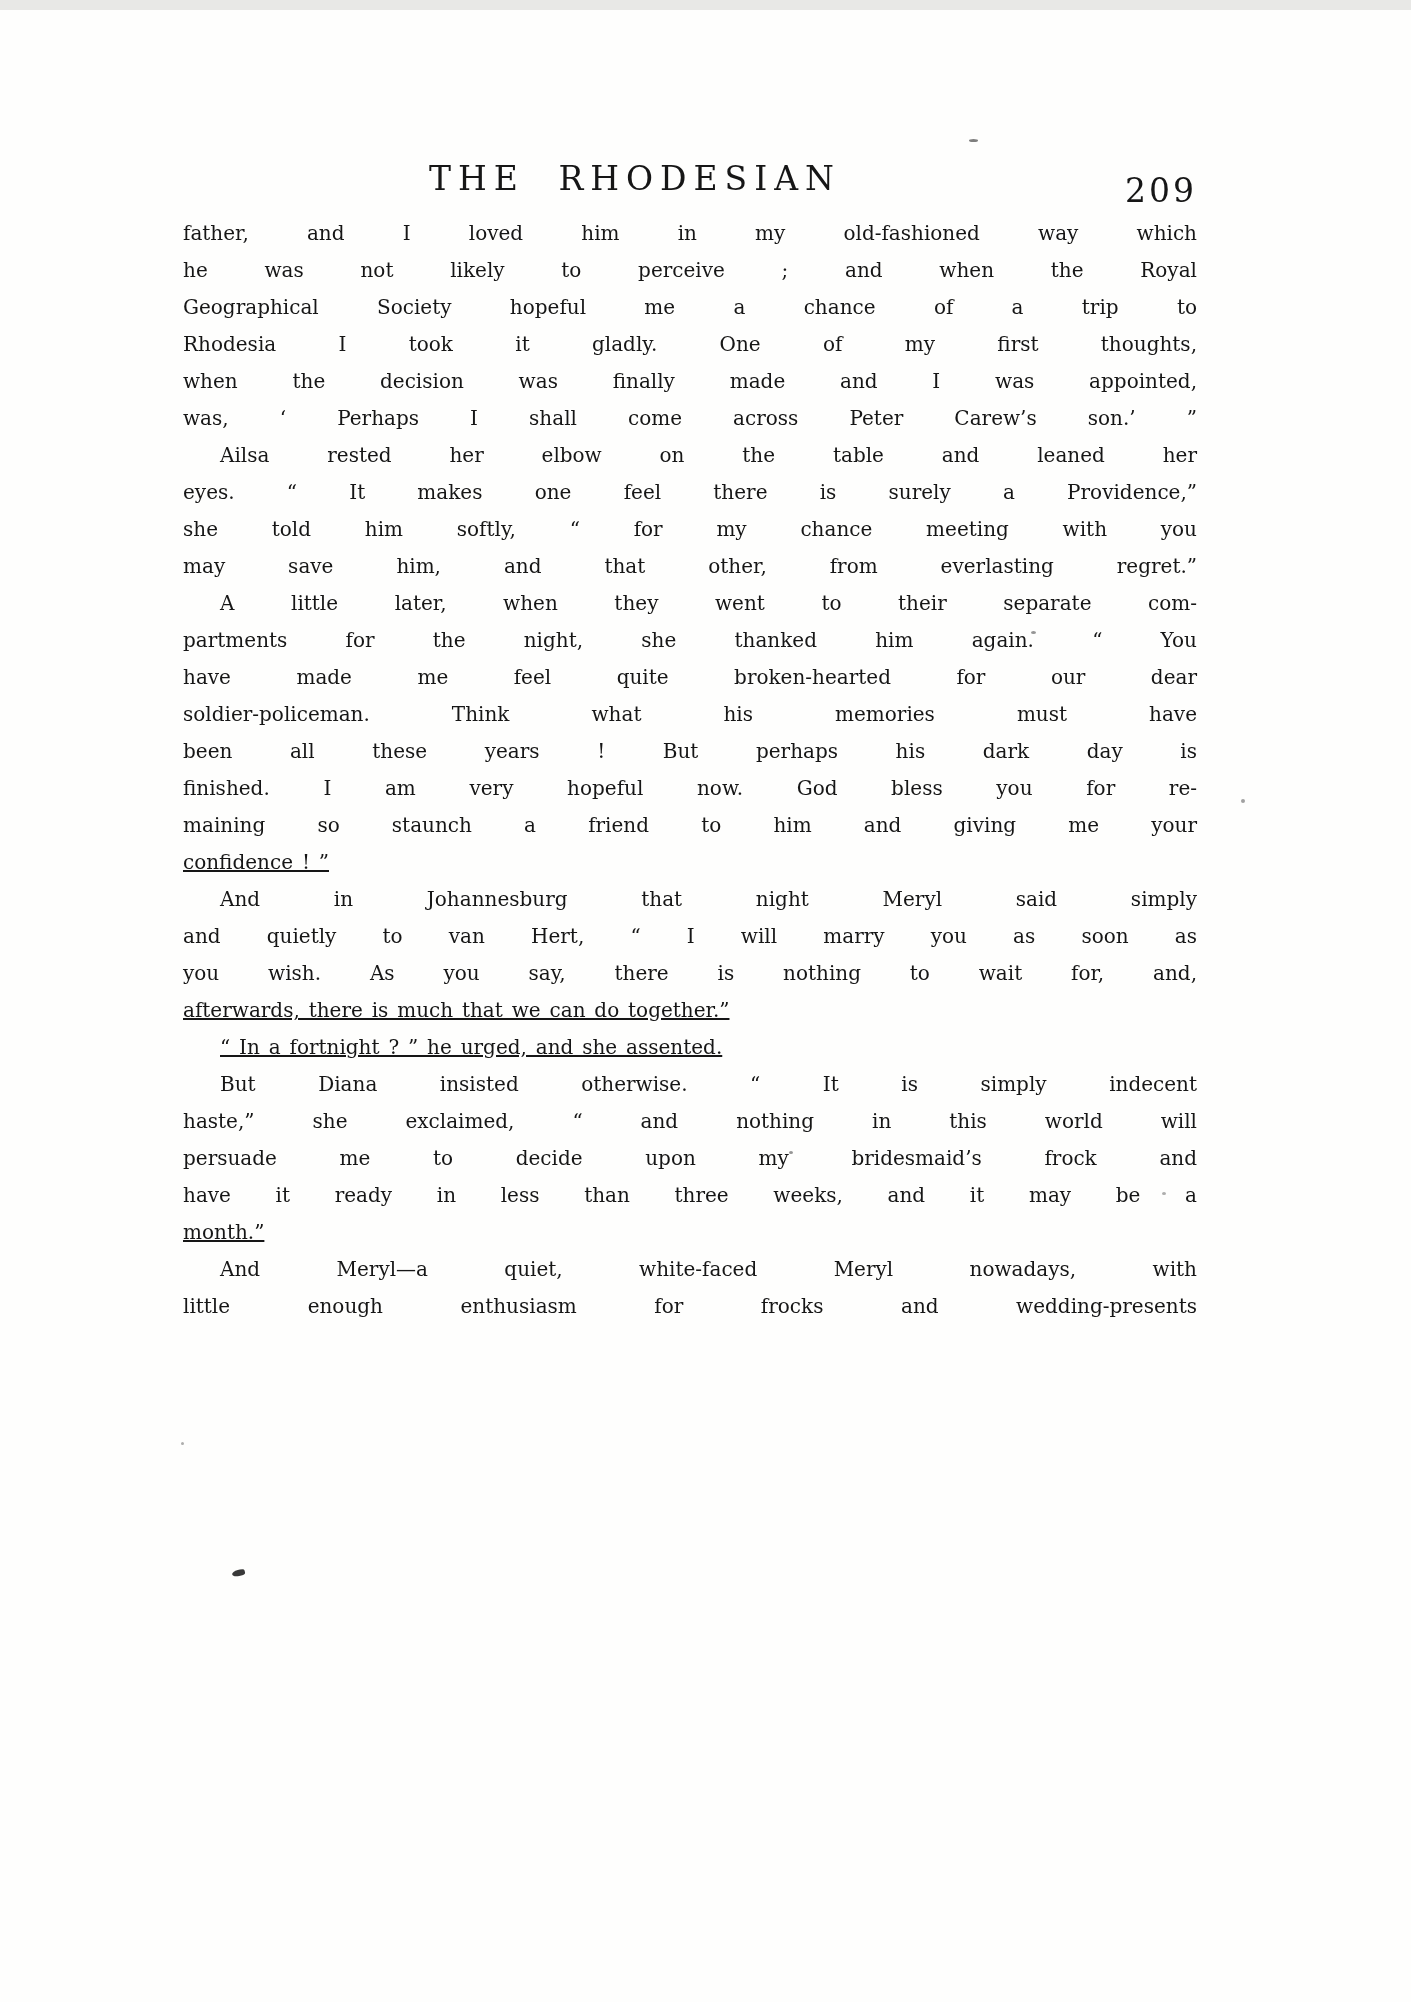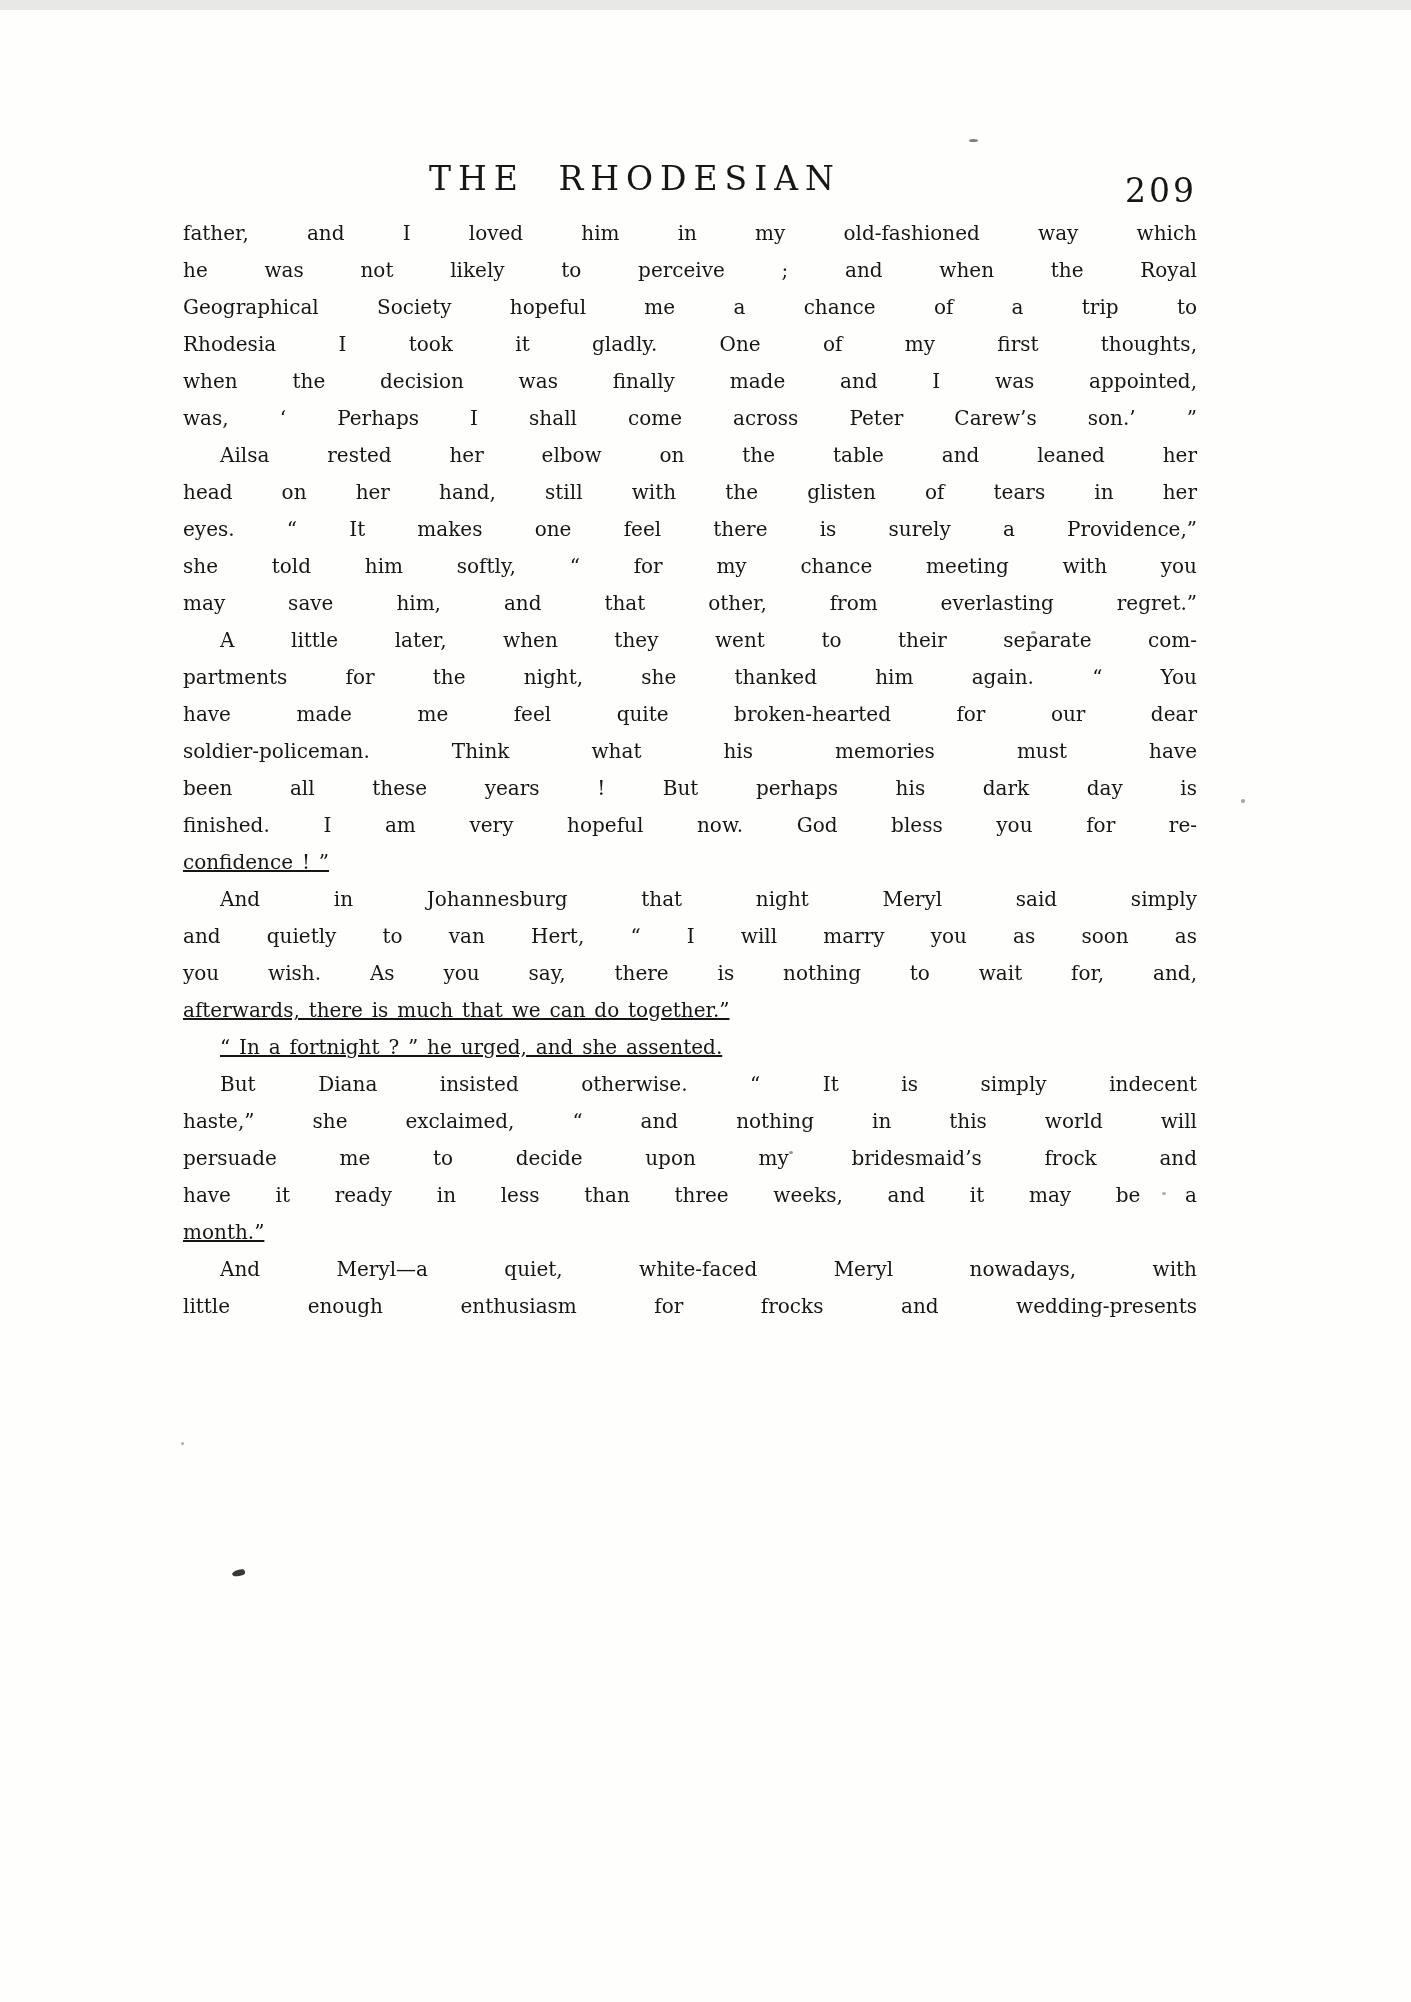--- a/index.html
+++ b/index.html
@@ -72,30 +72,30 @@
       <div class="page-number">209</div>
     </div>
     <div class="text-block">
         <div class="line">father, and I loved him in my old-fashioned way which</div>
         <div class="line">he was not likely to perceive ; and when the Royal</div>
         <div class="line">Geographical Society hopeful me a chance of a trip to</div>
         <div class="line">Rhodesia I took it gladly. One of my first thoughts,</div>
         <div class="line">when the decision was finally made and I was appointed,</div>
         <div class="line">was, ‘ Perhaps I shall come across Peter Carew’s son.’ ”</div>
         <div class="line indent">Ailsa rested her elbow on the table and leaned her</div>
-        <div class="line">head on her hand, still with the glisten of tears in her</div>
         <div class="line">eyes. “ It makes one feel there is surely a Providence,”</div>
         <div class="line">she told him softly, “ for my chance meeting with you</div>
         <div class="line">may save him, and that other, from everlasting regret.”</div>
         <div class="line indent">A little later, when they went to their separate com-</div>
         <div class="line">partments for the night, she thanked him again. “ You</div>
         <div class="line">have made me feel quite broken-hearted for our dear</div>
         <div class="line">soldier-policeman. Think what his memories must have</div>
         <div class="line">been all these years ! But perhaps his dark day is</div>
         <div class="line">finished. I am very hopeful now. God bless you for re-</div>
+        <div class="line">maining so staunch a friend to him and giving me your</div>
         <div class="line natural">confidence ! ”</div>
         <div class="line indent">And in Johannesburg that night Meryl said simply</div>
         <div class="line">and quietly to van Hert, “ I will marry you as soon as</div>
         <div class="line">you wish. As you say, there is nothing to wait for, and,</div>
         <div class="line natural">afterwards, there is much that we can do together.”</div>
         <div class="line indent natural">“ In a fortnight ? ” he urged, and she assented.</div>
         <div class="line indent">But Diana insisted otherwise. “ It is simply indecent</div>
         <div class="line">haste,” she exclaimed, “ and nothing in this world will</div>
         <div class="line">persuade me to decide upon my bridesmaid’s frock and</div>
         <div class="line">have it ready in less than three weeks, and it may be a</div>

